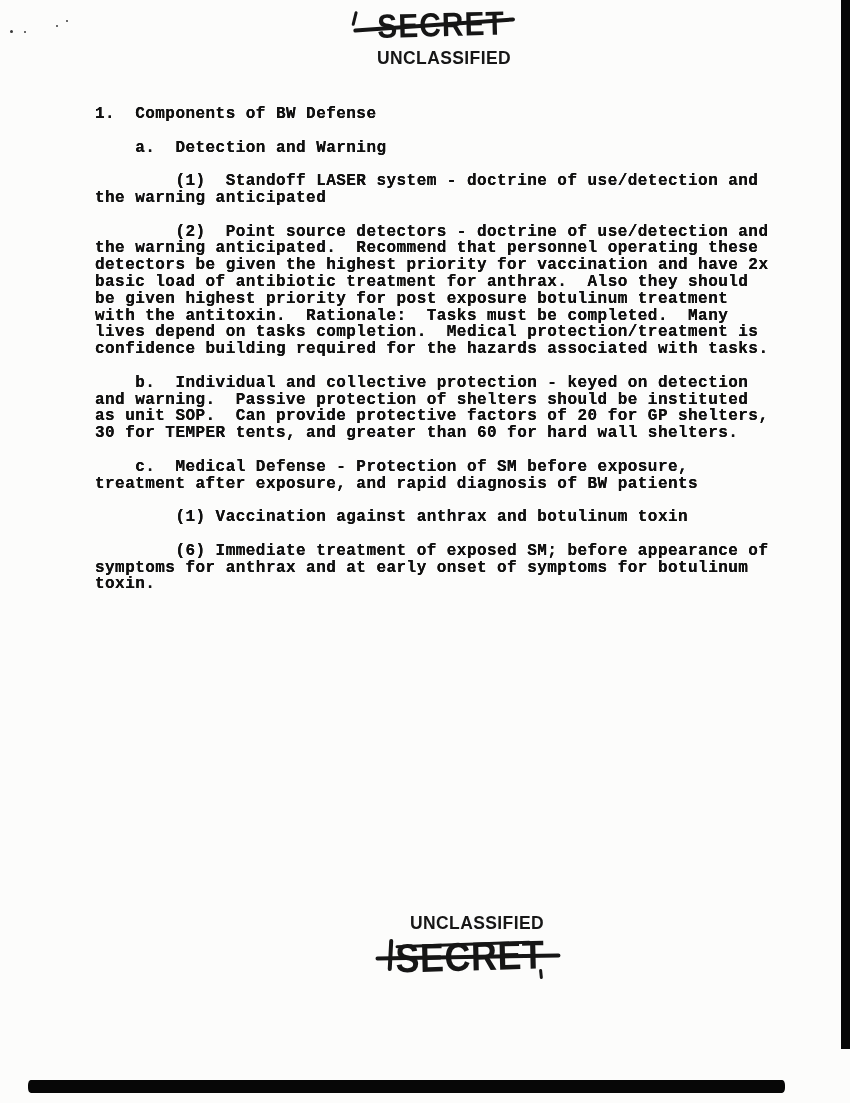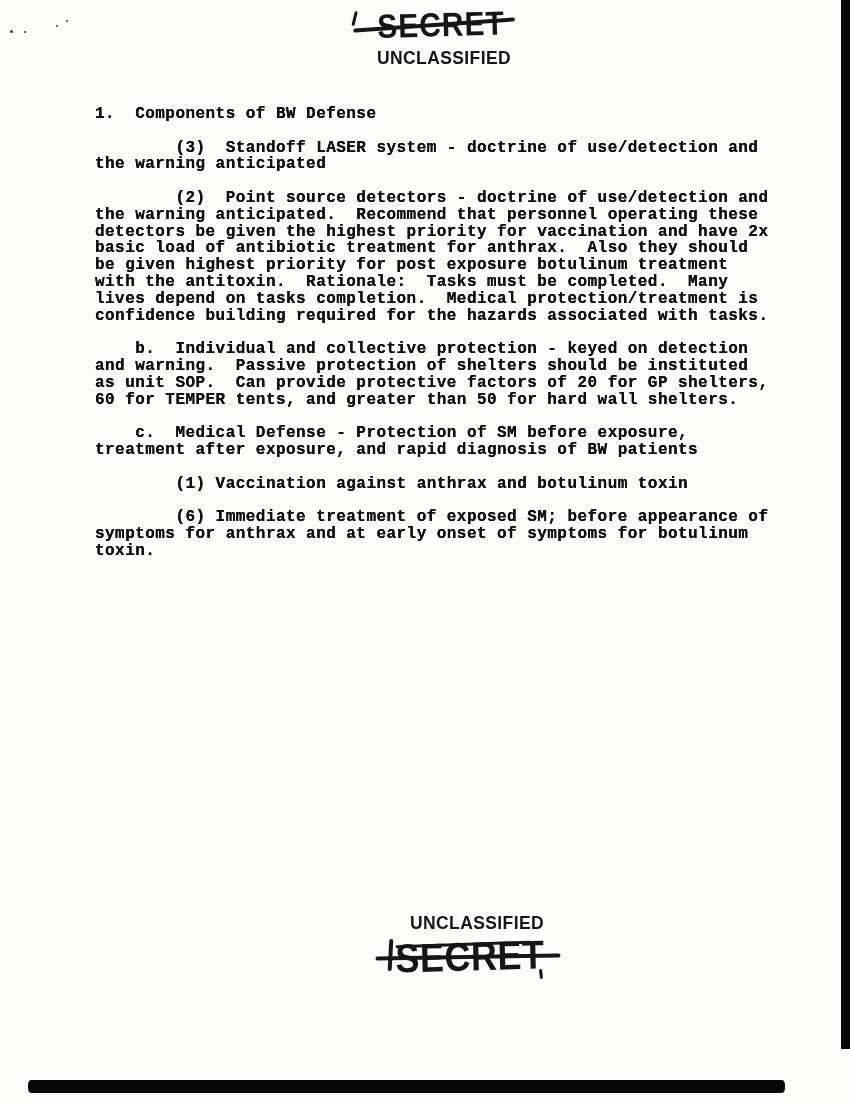--- a/index.html
+++ b/index.html
@@ -103,34 +103,35 @@
 
   <div class="stamp-secret top">
     <span class="secret-text">SECRET</span>
     <span class="strike main"></span>
     <span class="strike hook"></span>
   </div>
   <div class="stamp-unclassified top">UNCLASSIFIED</div>
 
   <div class="doc-body">
     <div class="para">1.  Components of BW Defense</div>
-    <div class="para">        (3)  Standoff LASER system - doctrine of use/detection and
+    <div class="para">    a.  Detection and Warning</div>
+    <div class="para">        (1)  Standoff LASER system - doctrine of use/detection and
 the warning anticipated</div>
     <div class="para">        (2)  Point source detectors - doctrine of use/detection and
 the warning anticipated.  Recommend that personnel operating these
 detectors be given the highest priority for vaccination and have 2x
 basic load of antibiotic treatment for anthrax.  Also they should
 be given highest priority for post exposure botulinum treatment
 with the antitoxin.  Rationale:  Tasks must be completed.  Many
 lives depend on tasks completion.  Medical protection/treatment is
 confidence building required for the hazards associated with tasks.</div>
     <div class="para">    b.  Individual and collective protection - keyed on detection
 and warning.  Passive protection of shelters should be instituted
 as unit SOP.  Can provide protective factors of 20 for GP shelters,
-60 for TEMPER tents, and greater than 50 for hard wall shelters.</div>
+30 for TEMPER tents, and greater than 60 for hard wall shelters.</div>
     <div class="para">    c.  Medical Defense - Protection of SM before exposure,
 treatment after exposure, and rapid diagnosis of BW patients</div>
     <div class="para">        (1) Vaccination against anthrax and botulinum toxin</div>
     <div class="para">        (6) Immediate treatment of exposed SM; before appearance of
 symptoms for anthrax and at early onset of symptoms for botulinum
 toxin.</div>
   </div>
 
   <div class="stamp-unclassified bottom">UNCLASSIFIED</div>
   <div class="stamp-secret bottom">

